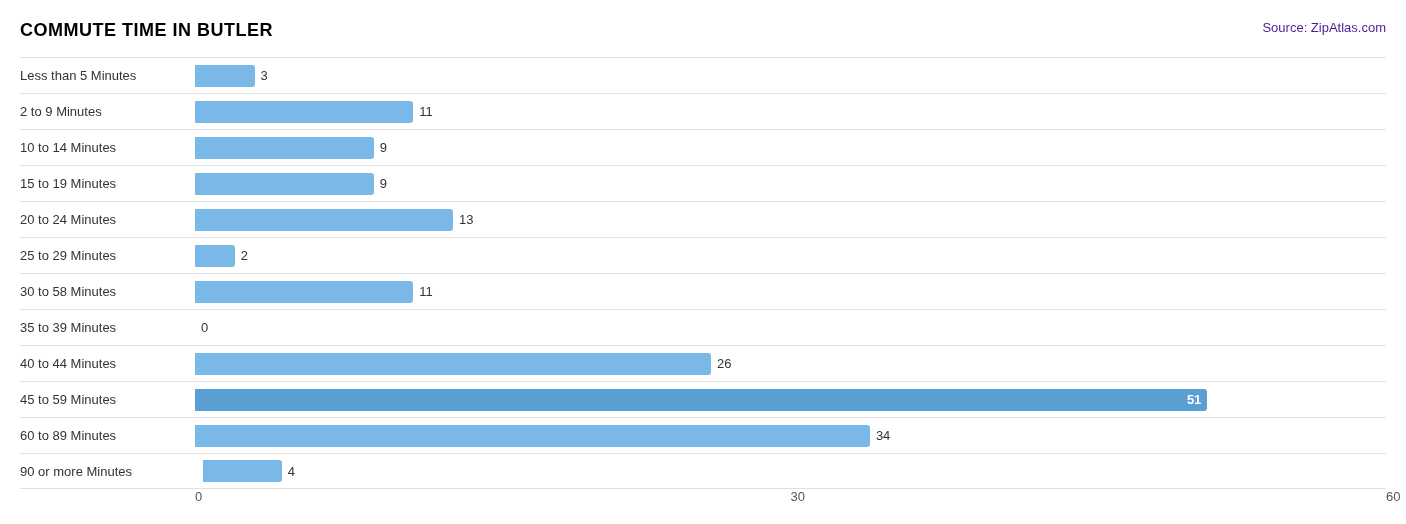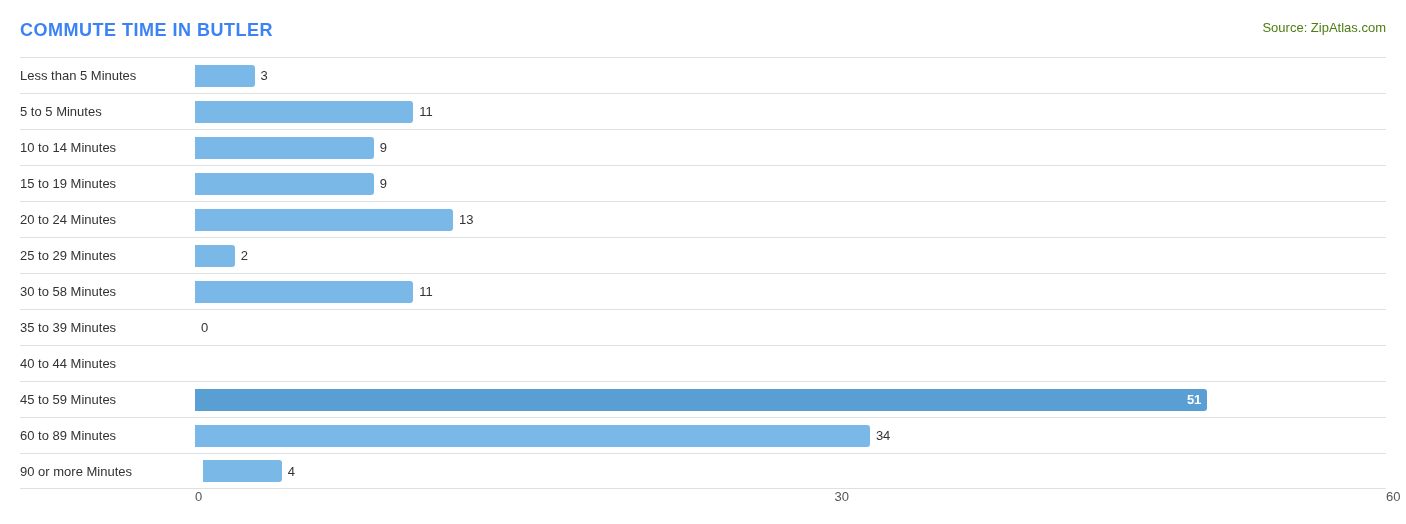--- a/index.html
+++ b/index.html
@@ -16,26 +16,26 @@
     }
     .chart-header {
       display: flex;
       justify-content: space-between;
       align-items: flex-start;
       margin-bottom: 16px;
     }
     .chart-title {
       font-size: 18px;
       font-weight: bold;
-      color: #3b82f6;
+      color: #000000;
       letter-spacing: 0.5px;
     }
     .chart-source {
       font-size: 13px;
-      color: #4d7c0f;
+      color: #4c1d95;
     }
     .chart-area {
       width: 100%;
       position: relative;
     }
     .bar-row {
       display: flex;
       align-items: center;
       height: 36px;
       border-top: 1px solid #e0e0e0;
@@ -109,21 +109,21 @@
   <div class="chart-area" id="chart-area">
 
   <div class="bar-row">
         <div class="bar-label">Less than 5 Minutes</div>
         <div class="bar-track">
           <div class="bar-fill" style="width: 5%;"></div>
           <span class="bar-value">3</span>
         </div>
       </div>
       <div class="bar-row">
-        <div class="bar-label">5 to 5 Minutes</div>
+        <div class="bar-label">2 to 9 Minutes</div>
         <div class="bar-track">
           <div class="bar-fill" style="width: 18.3333%;"></div>
           <span class="bar-value">11</span>
         </div>
       </div>
       <div class="bar-row">
         <div class="bar-label">10 to 14 Minutes</div>
         <div class="bar-track">
           <div class="bar-fill" style="width: 15%;"></div>
           <span class="bar-value">9</span>
@@ -159,20 +159,24 @@
       </div>
       <div class="bar-row">
         <div class="bar-label">35 to 39 Minutes</div>
         <div class="bar-track">
           <div class="bar-fill" style="width: 0%;"></div>
           <span class="bar-value">0</span>
         </div>
       </div>
       <div class="bar-row">
         <div class="bar-label">40 to 44 Minutes</div>
+        <div class="bar-track">
+          <div class="bar-fill" style="width: 43.3333%;"></div>
+          <span class="bar-value">26</span>
+        </div>
       </div>
       <div class="bar-row">
         <div class="bar-label">45 to 59 Minutes</div>
         <div class="bar-track">
           <div class="bar-fill highlight" style="width: 85%;">
             <span class="bar-value-inside">51</span>
           </div>
         </div>
       </div>
       <div class="bar-row">
@@ -186,16 +190,16 @@
         <div class="bar-label">90 or more Minutes</div>
         <div class="bar-track">
           <div class="bar-fill" style="width: 6.66667%;"></div>
           <span class="bar-value">4</span>
         </div>
       </div>
     </div>
 
   <div class="x-axis-container" id="x-axis-container">
   <span class="x-axis-label" style="left: 175px;">0</span>
-      <span class="x-axis-label" style="left: 770.5px; margin-left: 44px;">30</span>
+      <span class="x-axis-label" style="left: 770.5px;">30</span>
       <span class="x-axis-label" style="left: 1366px;">60</span>
     </div>
 </div>
 
 </body></html>

